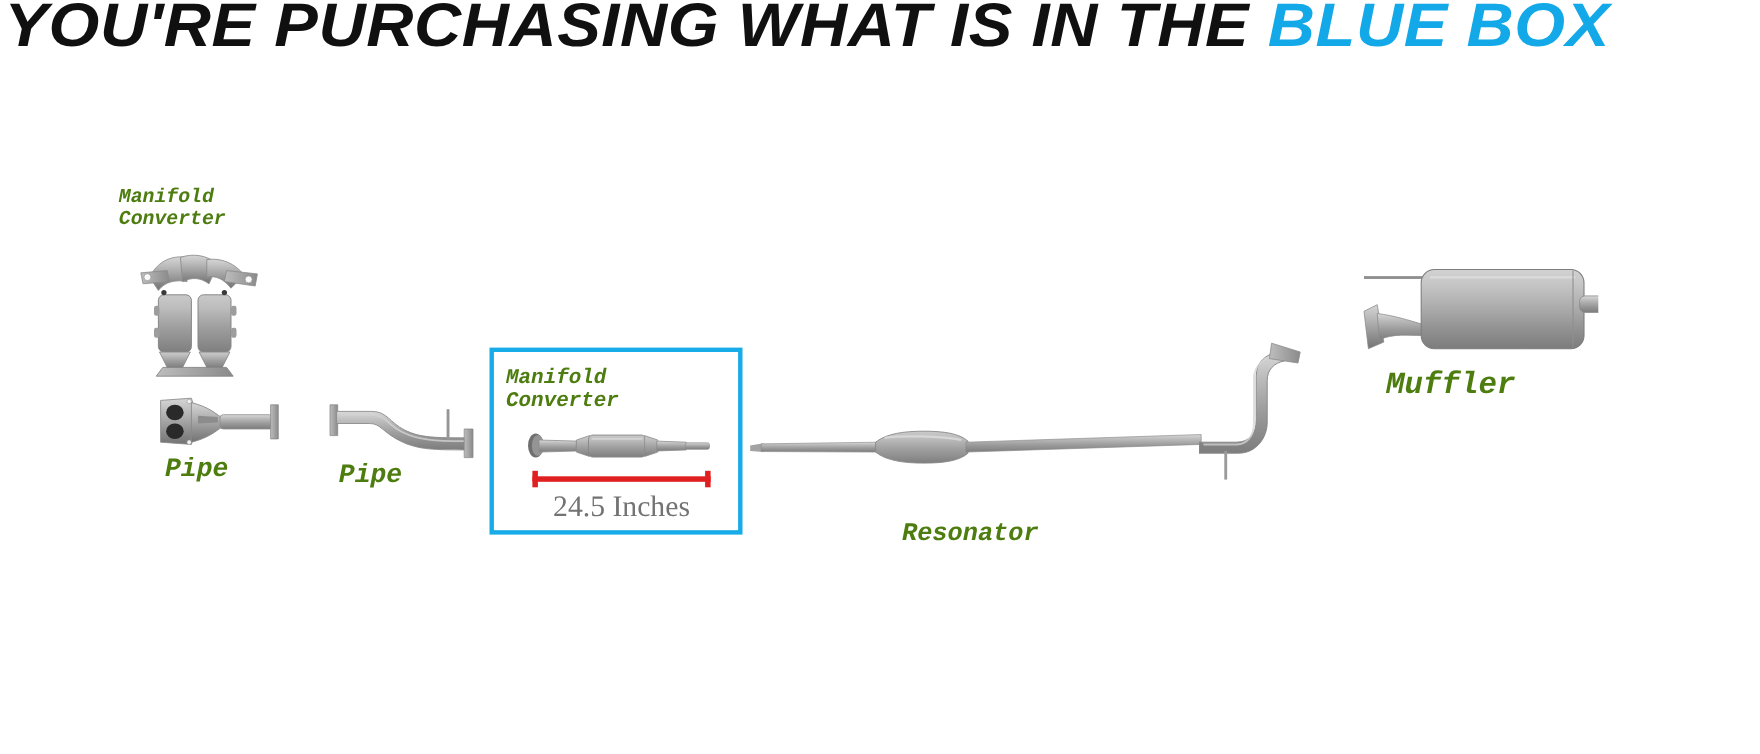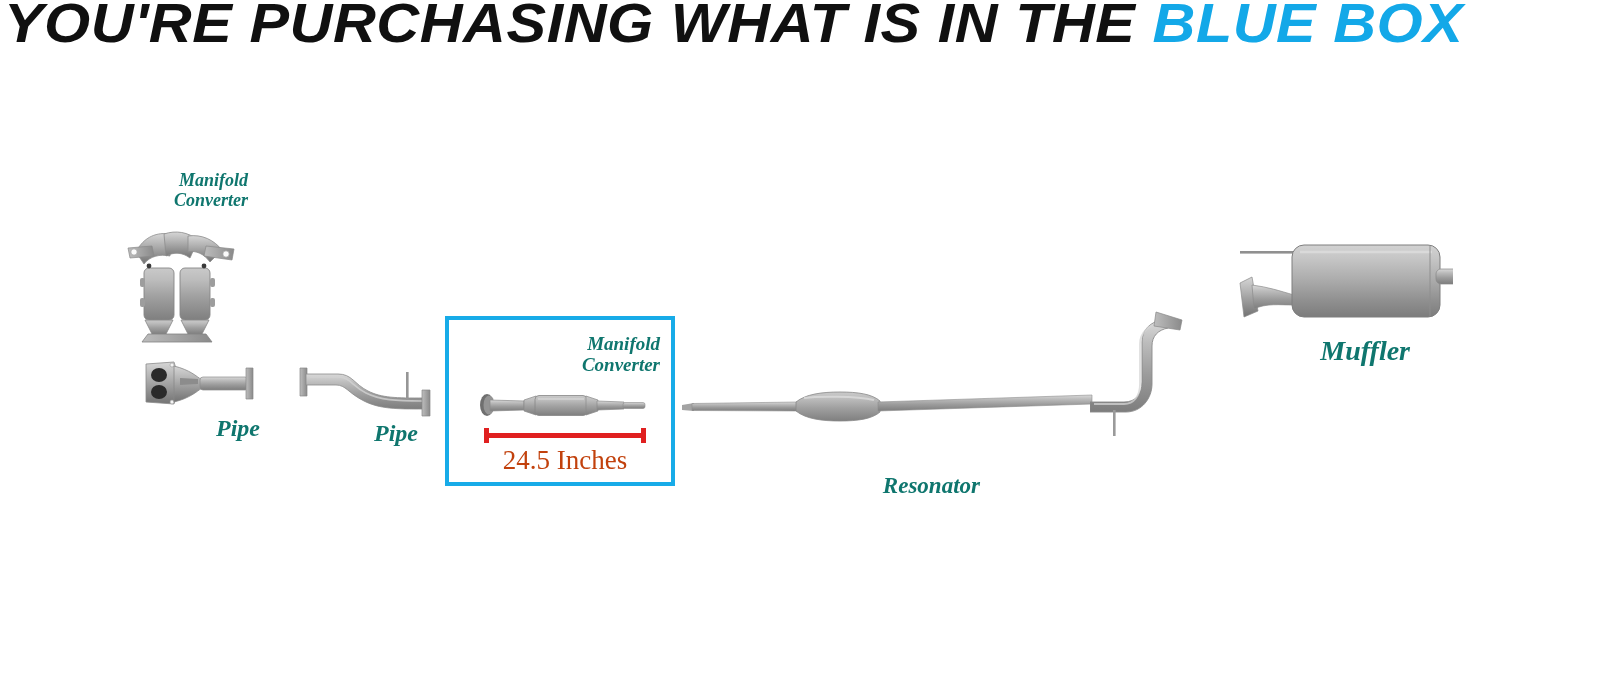--- a/index.html
+++ b/index.html
@@ -40,27 +40,27 @@
     letter-spacing: 0.5px;
     transform: scaleX(1.06);
     transform-origin: left top;
   }
   .title-main { color: #101010; }
   .title-accent { color: #13A8E8; }
 
   
   .part-label {
     position: absolute;
-    font-family: Liberation Serif, serif;
+    font-family: Liberation Mono, monospace;
     font-weight: bold;
     font-style: italic;
-    color: #0f766e;
+    color: #4d7c0f;
     white-space: nowrap;
     line-height: 1.12;
-    text-align: right;
+    text-align: left;
   }
 
   
   #blue-box {
     position: absolute;
     left: 445px;
     top: 316px;
     width: 230px;
     height: 170px;
     border: 4px solid #17ABE8;
@@ -91,21 +91,21 @@
   #measure .cap.left { left: 0; }
   #measure .cap.right { right: 0; }
   #measure-text {
     position: absolute;
     left: 460px;
     top: 445px;
     width: 210px;
     text-align: center;
     font-family: "Liberation Serif", serif;
     font-size: 27px;
-    color: #c2410c;
+    color: #737373;
     white-space: nowrap;
   }
 
   .svg-part { position: absolute; }
 </style>
 </head>
 <body>
 
 <div id="stage">
 

